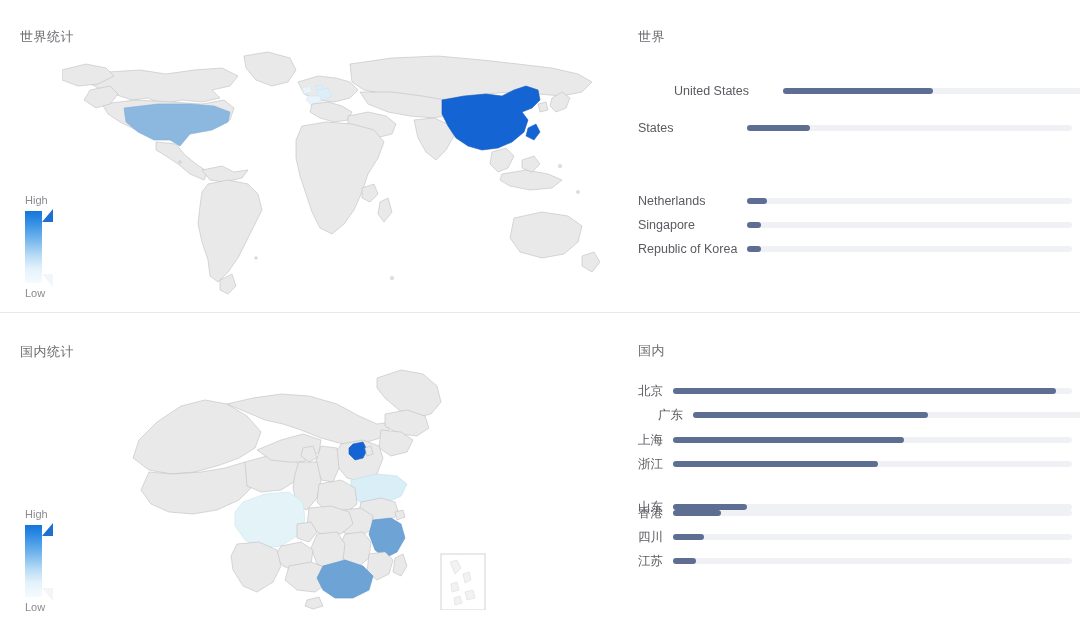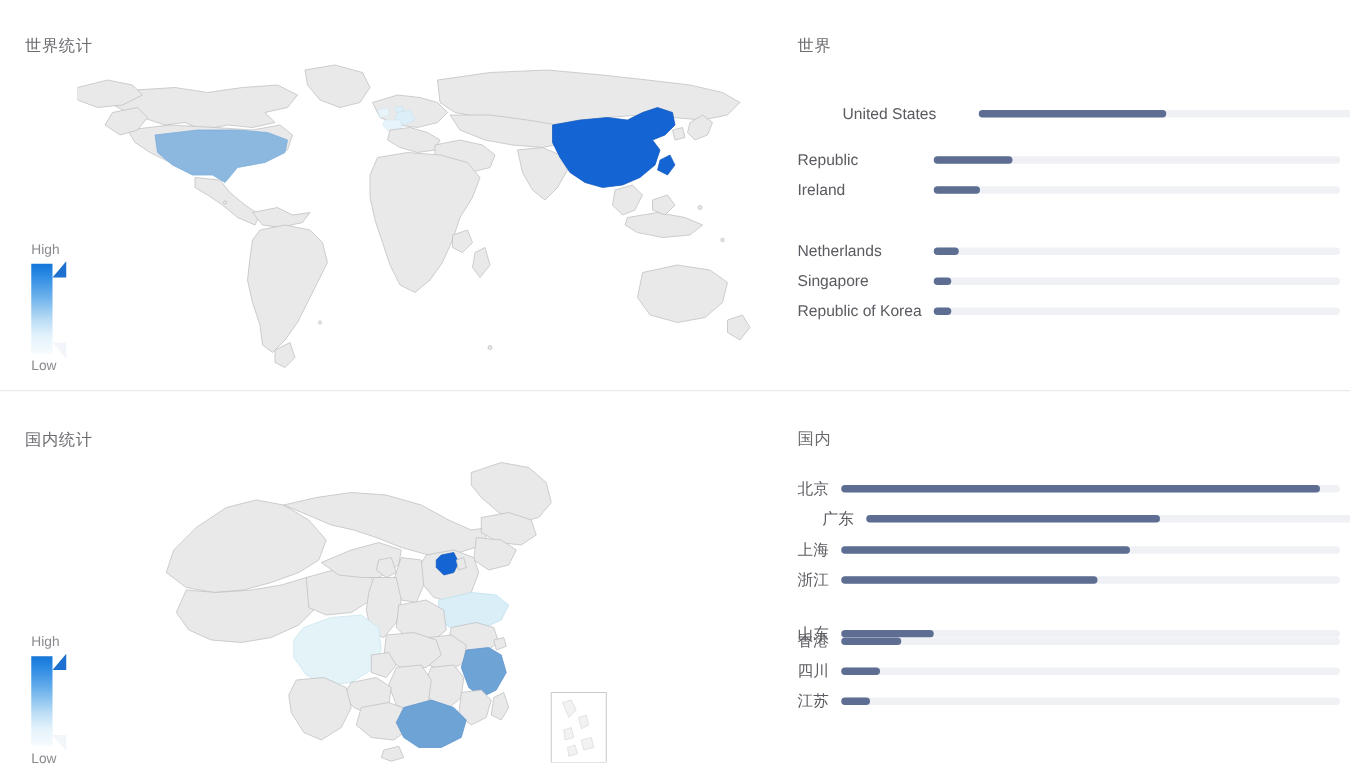--- a/index.html
+++ b/index.html
@@ -159,29 +159,23 @@
   <div class="panel-title" style="left:638px; top:28px;">世界</div>
 
   <div class="barchart" id="world-barchart" style="left:638px; top:70px; width:434px; height:200px;">
       <div class="bar-row" style="top: 12px; margin-left: 36px;">
         <div class="bar-label">United States</div>
         <div class="bar-track" style="left: 109px; width: 325px;">
           <div class="bar-fill" style="width: 149.5px; background: rgb(93, 110, 146);"></div>
         </div>
       </div>
       <div class="bar-row" style="top: 48.6px;">
-        <div class="bar-label">Republic</div>
+        <div class="bar-label">States</div>
         <div class="bar-track" style="left: 109px; width: 325px;">
           <div class="bar-fill" style="width: 63.375px; background: rgb(93, 110, 146);"></div>
-        </div>
-      </div>
-      <div class="bar-row" style="top: 72.9px;">
-        <div class="bar-label">Ireland</div>
-        <div class="bar-track" style="left: 109px; width: 325px;">
-          <div class="bar-fill" style="width: 37.375px; background: rgb(93, 110, 146);"></div>
         </div>
       </div>
       <div class="bar-row" style="top: 121.5px;">
         <div class="bar-label">Netherlands</div>
         <div class="bar-track" style="left: 109px; width: 325px;">
           <div class="bar-fill" style="width: 19.5px; background: rgb(93, 110, 146);"></div>
         </div>
       </div>
       <div class="bar-row" style="top: 145.8px;">
         <div class="bar-label">Singapore</div>

